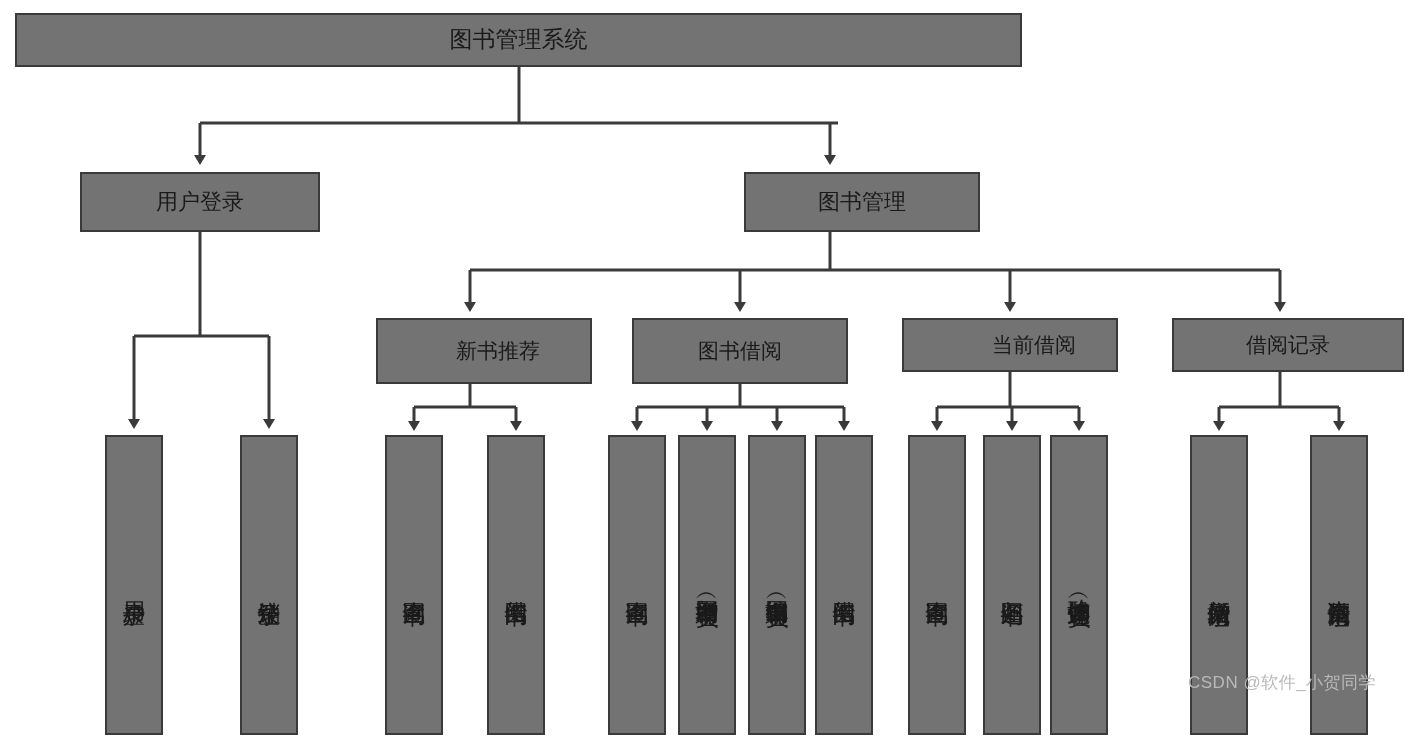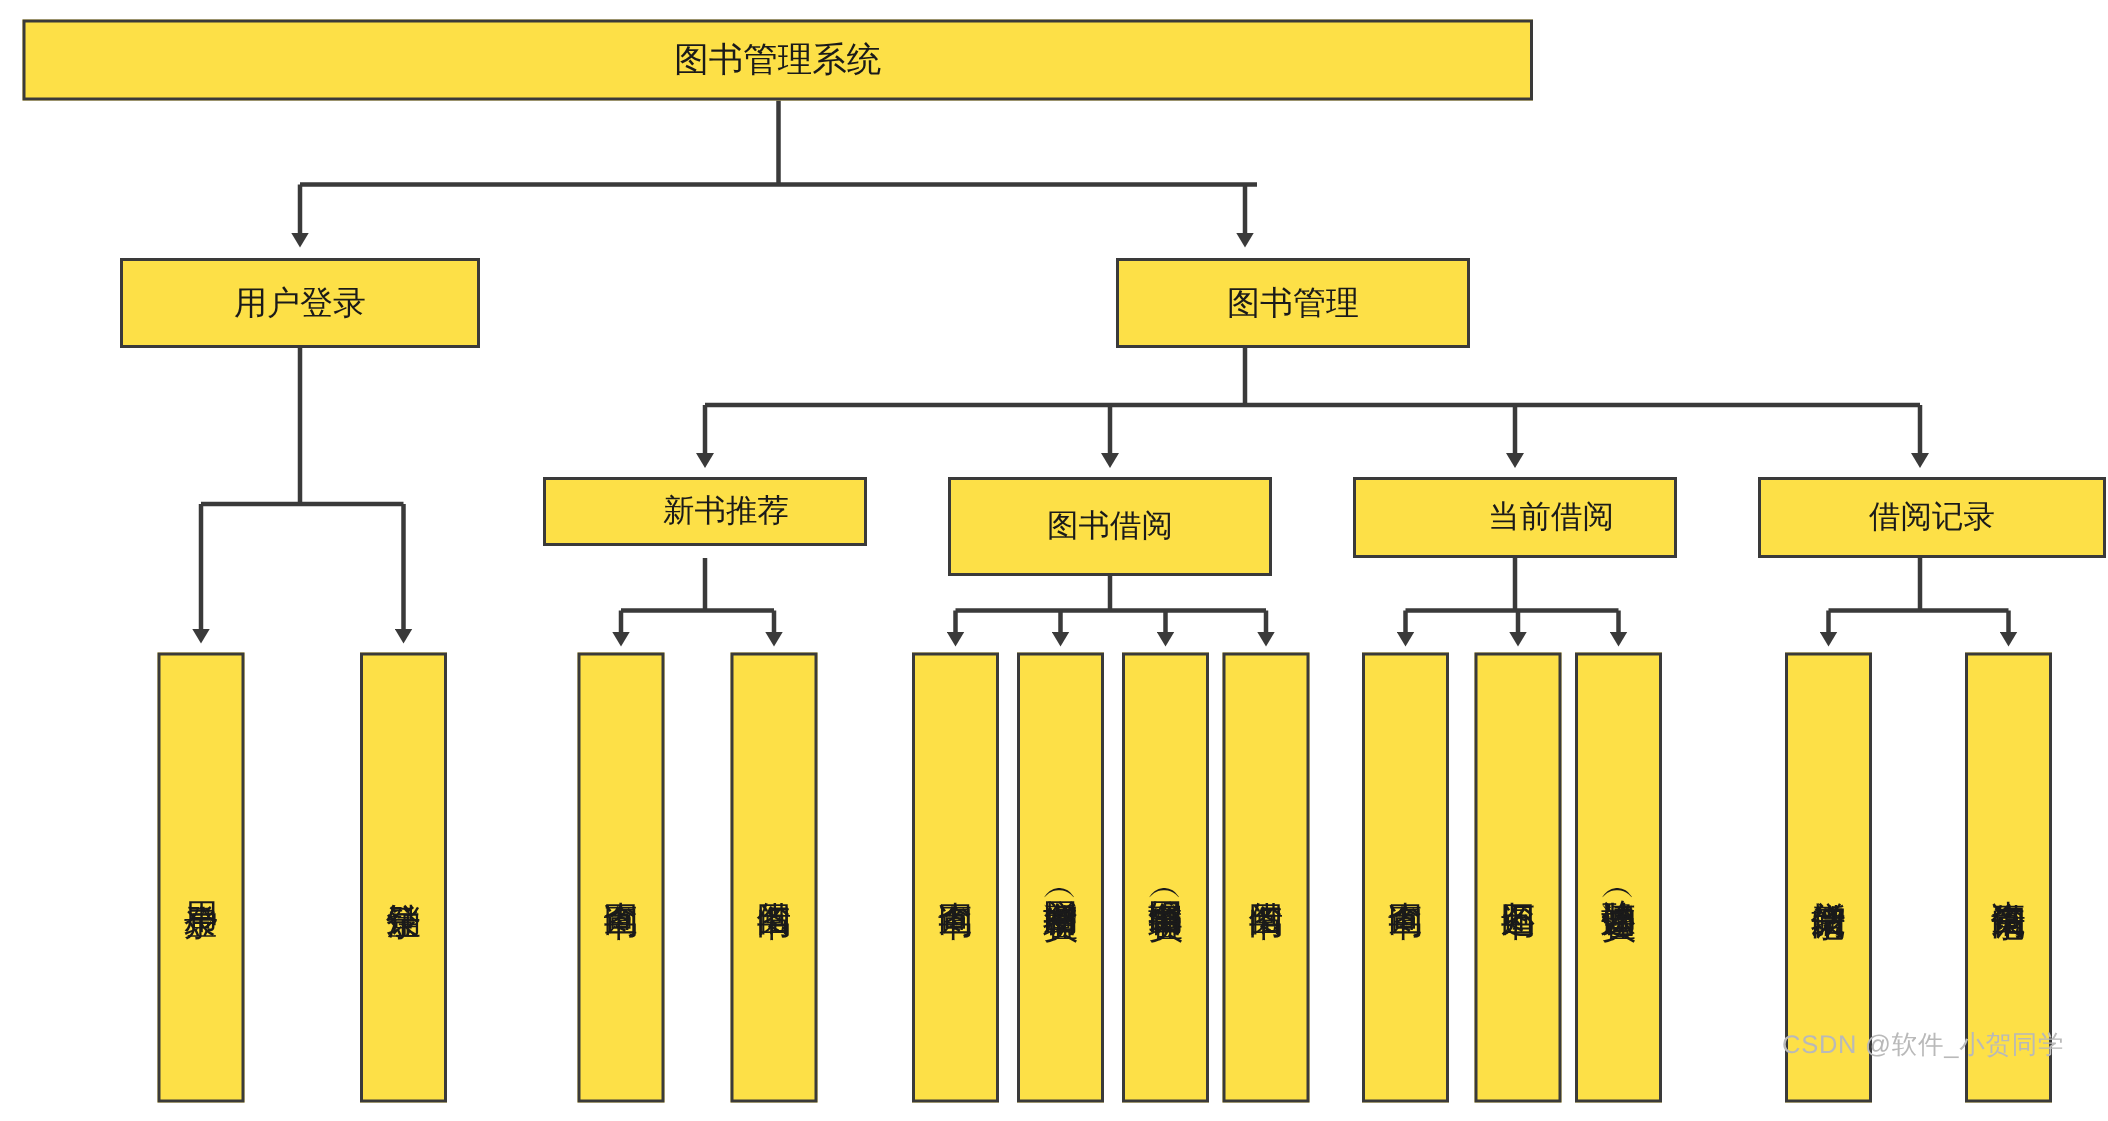--- a/index.html
+++ b/index.html
@@ -22,21 +22,21 @@
   svg#connectors {
     position: absolute;
     left: 0;
     top: 0;
     width: 1405px;
     height: 747px;
   }
   .node {
     position: absolute;
     box-sizing: border-box;
-    background: #fde047;
+    background: #737373;
     border: 2px solid #3a3a3a;
     display: flex;
     align-items: center;
     justify-content: center;
     color: #1a1a1a;
   }
   .node .label {
     display: block;
     text-align: center;
     line-height: 1.18;
@@ -53,21 +53,21 @@
     writing-mode: vertical-rl;
     text-orientation: upright;
     font-size: 23px;
     letter-spacing: 1px;
     line-height: 1;
     white-space: nowrap;
   }
   #watermark {
     position: absolute;
     left: 1188px;
-    top: 685px;
+    top: 671px;
     font-size: 17px;
     color: #b9b9b9;
     letter-spacing: 0.5px;
     white-space: nowrap;
     pointer-events: none;
   }
 </style>
 </head>
 <body>
 
@@ -126,21 +126,21 @@
   <div id="nodes-layer">
       <div class="node node-root" style="left: 15px; top: 13px; width: 1007px; height: 54px;">
         <span class="label">图书管理系统</span>
       </div>
       <div class="node node-l2" style="left: 80px; top: 172px; width: 240px; height: 60px;">
         <span class="label">用户登录</span>
       </div>
       <div class="node node-l2" style="left: 712px; top: 172px; width: 236px; height: 60px; margin-left: 32px;">
         <span class="label">图书管理</span>
       </div>
-      <div class="node node-l3" style="left: 362px; top: 318px; width: 216px; height: 46px; padding-left: 28px;">
+      <div class="node node-l3" style="left: 376px; top: 318px; width: 216px; height: 66px; padding-left: 28px;">
         <span class="label">新书推荐</span>
       </div>
       <div class="node node-l3" style="left: 632px; top: 318px; width: 216px; height: 66px;">
         <span class="label">图书借阅</span>
       </div>
       <div class="node node-l3" style="left: 902px; top: 318px; width: 216px; height: 54px; padding-left: 48px;">
         <span class="label">当前借阅</span>
       </div>
       <div class="node node-l3" style="left: 1172px; top: 318px; width: 232px; height: 54px;">
         <span class="label">借阅记录</span>

